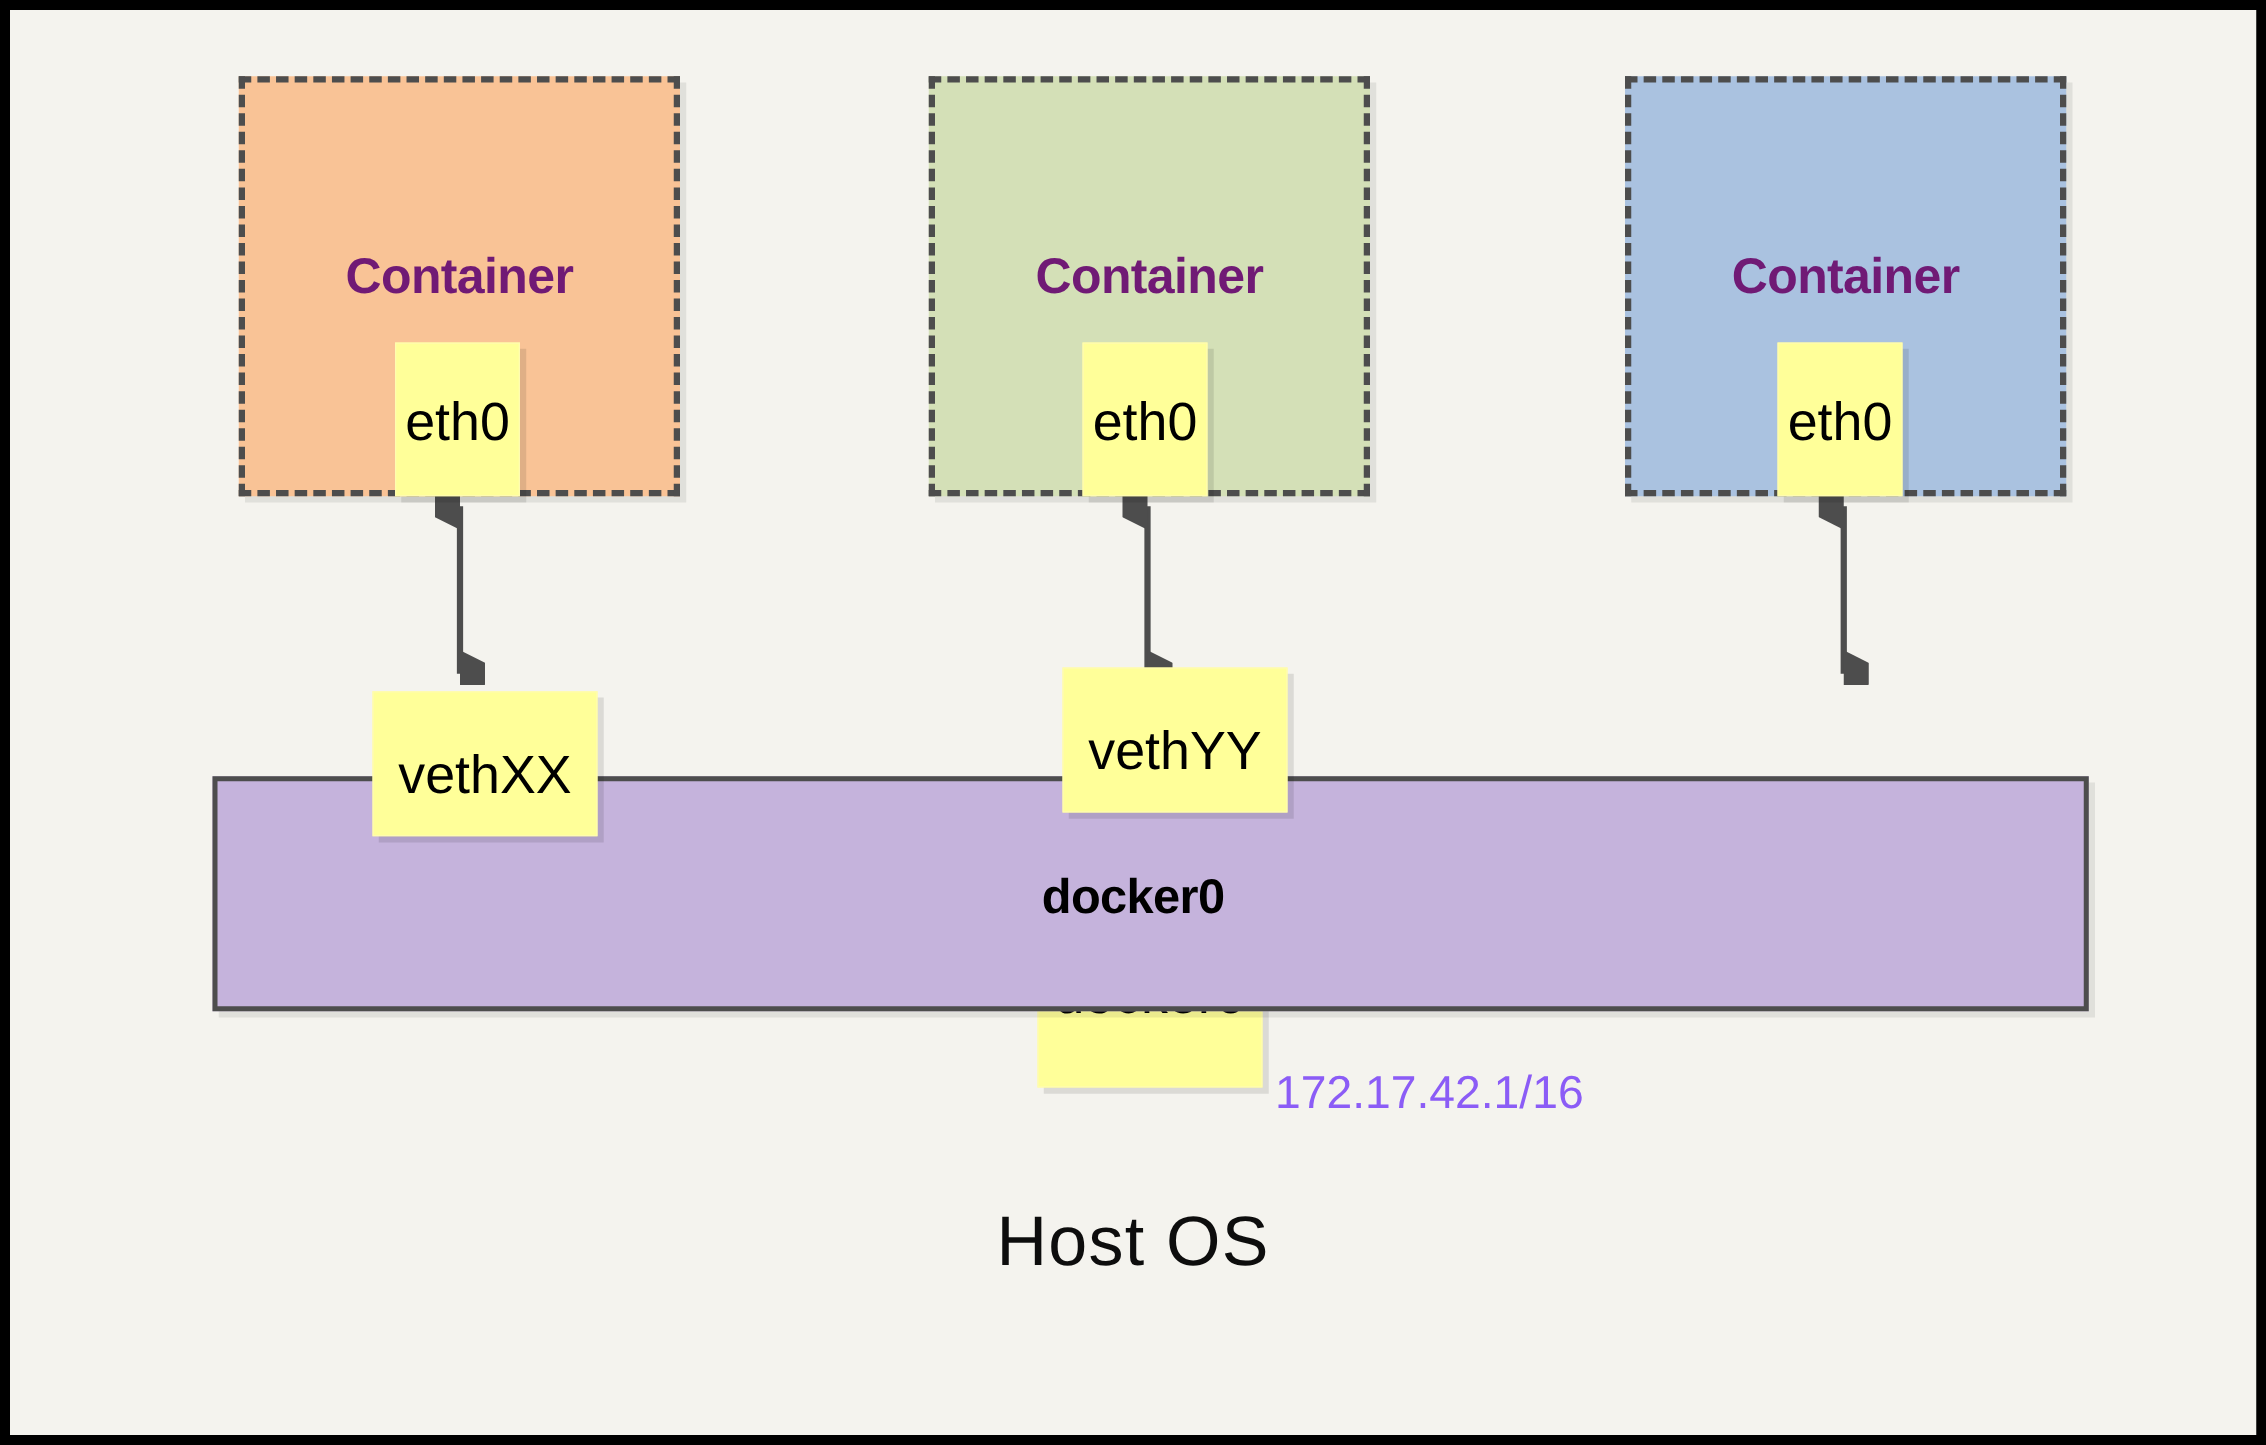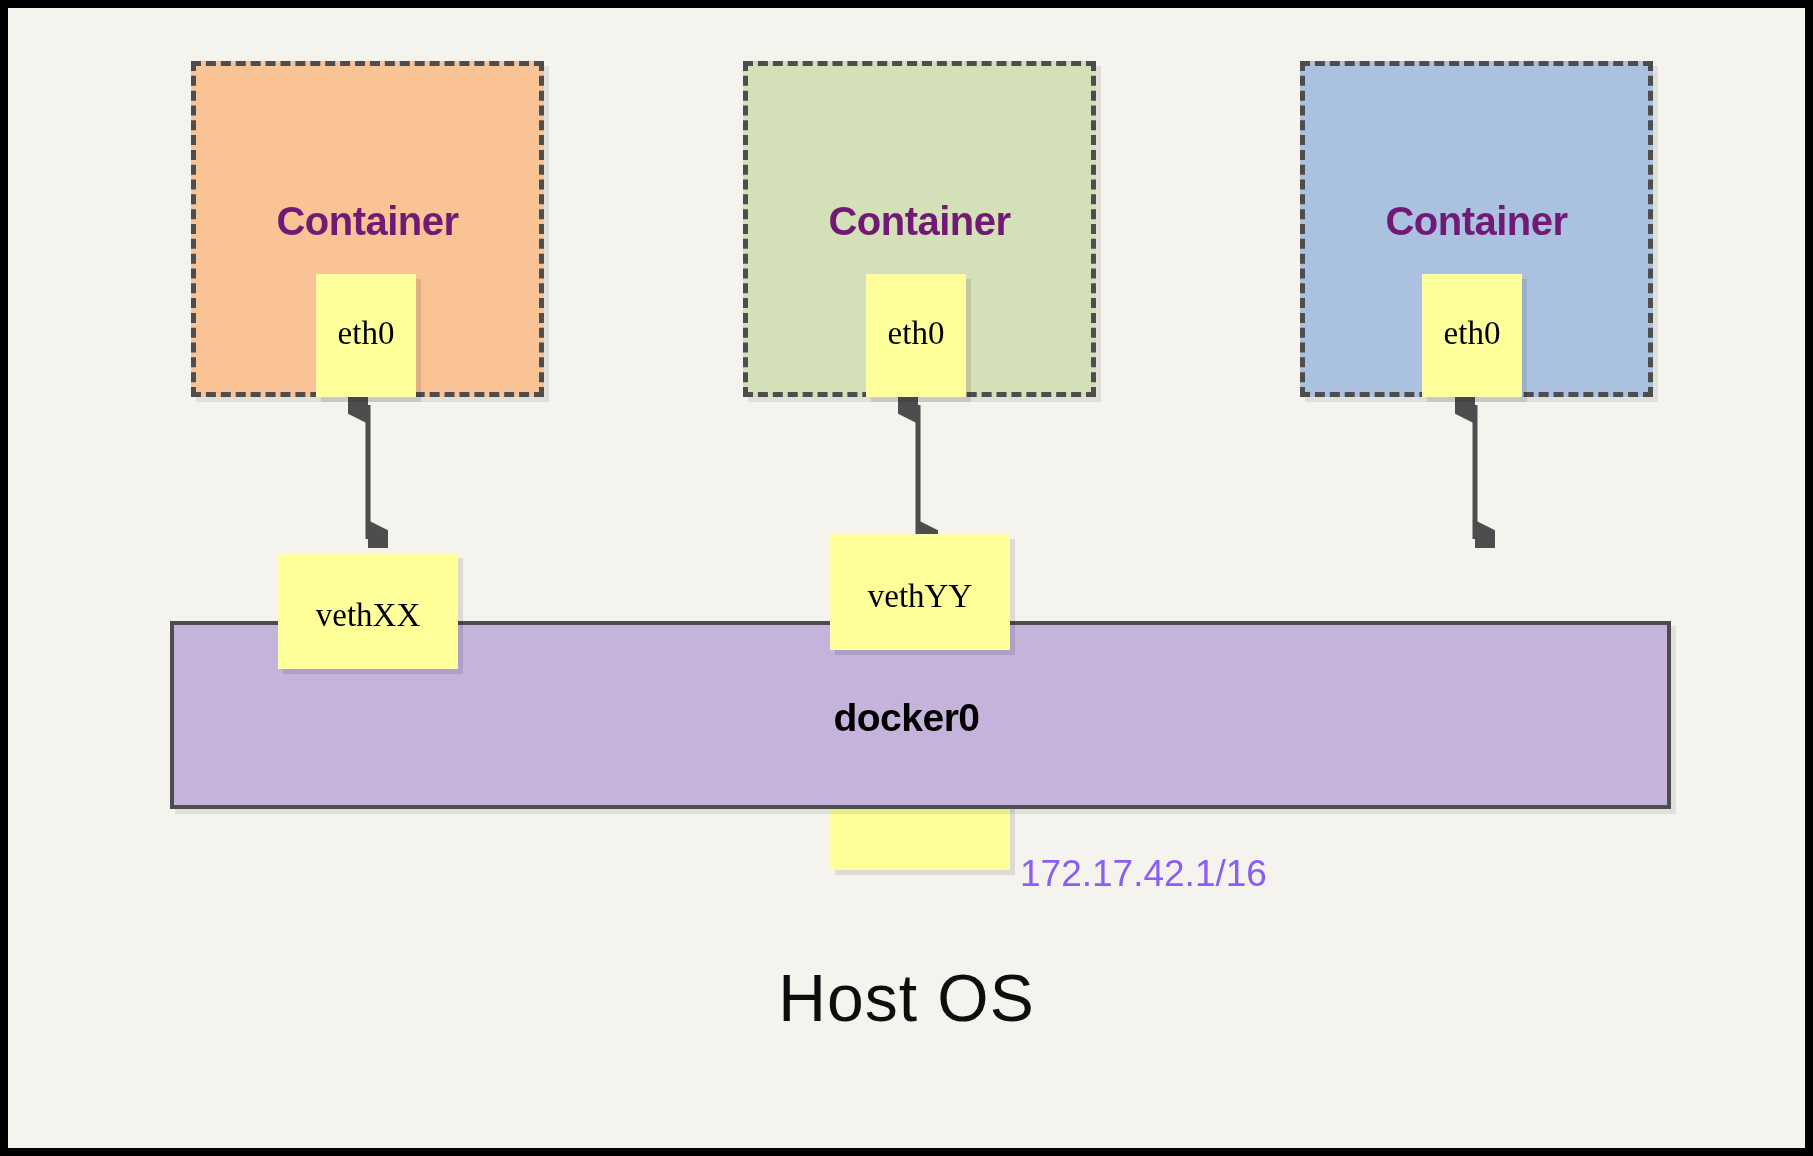--- a/index.html
+++ b/index.html
@@ -47,26 +47,25 @@
   .note {
     position: absolute;
     background: #ffff99;
     border: 1px solid #fffcb0;
     box-sizing: border-box;
     box-shadow: 5px 5px 0 0 rgba(0,0,0,0.10);
     color: #000000;
     display: flex;
     align-items: center;
     justify-content: center;
-    font-size: 33px;
+    font-size: 43px;
     line-height: 1;
-    font-family: Liberation Serif, serif;
   }
   .note.eth { z-index: 6; }
-  .note.veth { z-index: 6; }
+  .note.veth { z-index: 6; margin-left: 20px; }
 
   
   .note.eth > span {
     position: absolute;
     top: 42px;
     left: 0;
     right: 0;
     text-align: center;
   }
 
@@ -129,21 +128,21 @@
     z-index: 5;
     white-space: nowrap;
   }
 
   #host-os {
     position: absolute;
     left: 0;
     right: 0;
     top: 952px;
     text-align: center;
-    font-size: 66px;
+    font-size: 56px;
     color: #0d0d0d;
     font-weight: 300;
     letter-spacing: 1px;
   }
 </style>
 </head>
 <body>
 
 <div id="canvas">
 

